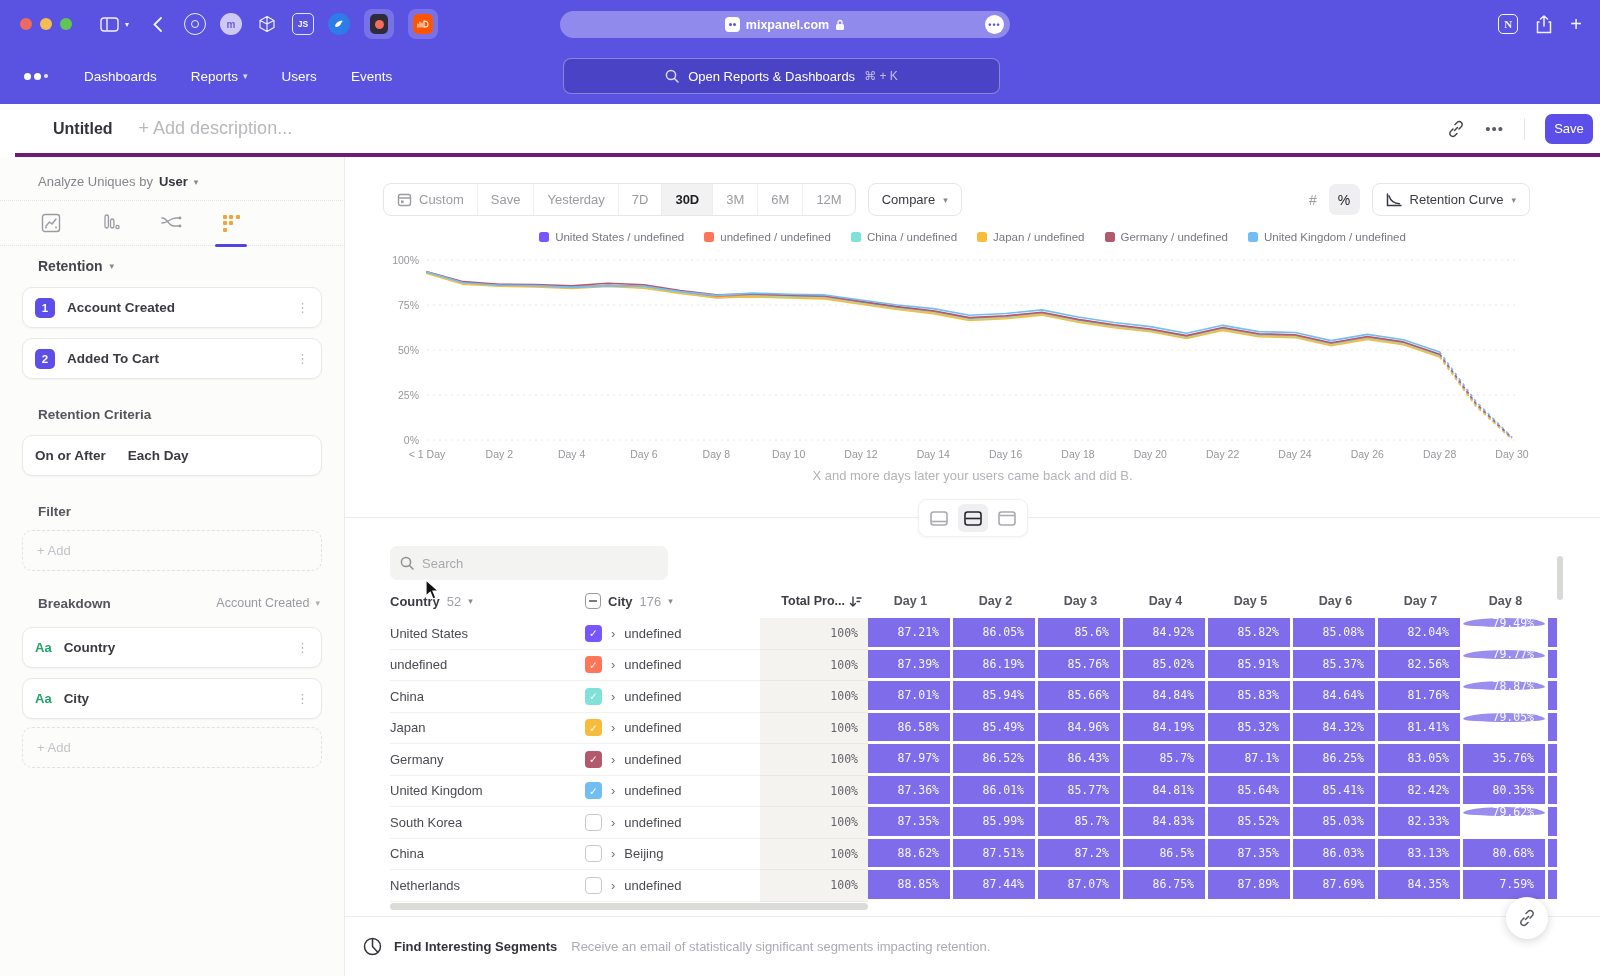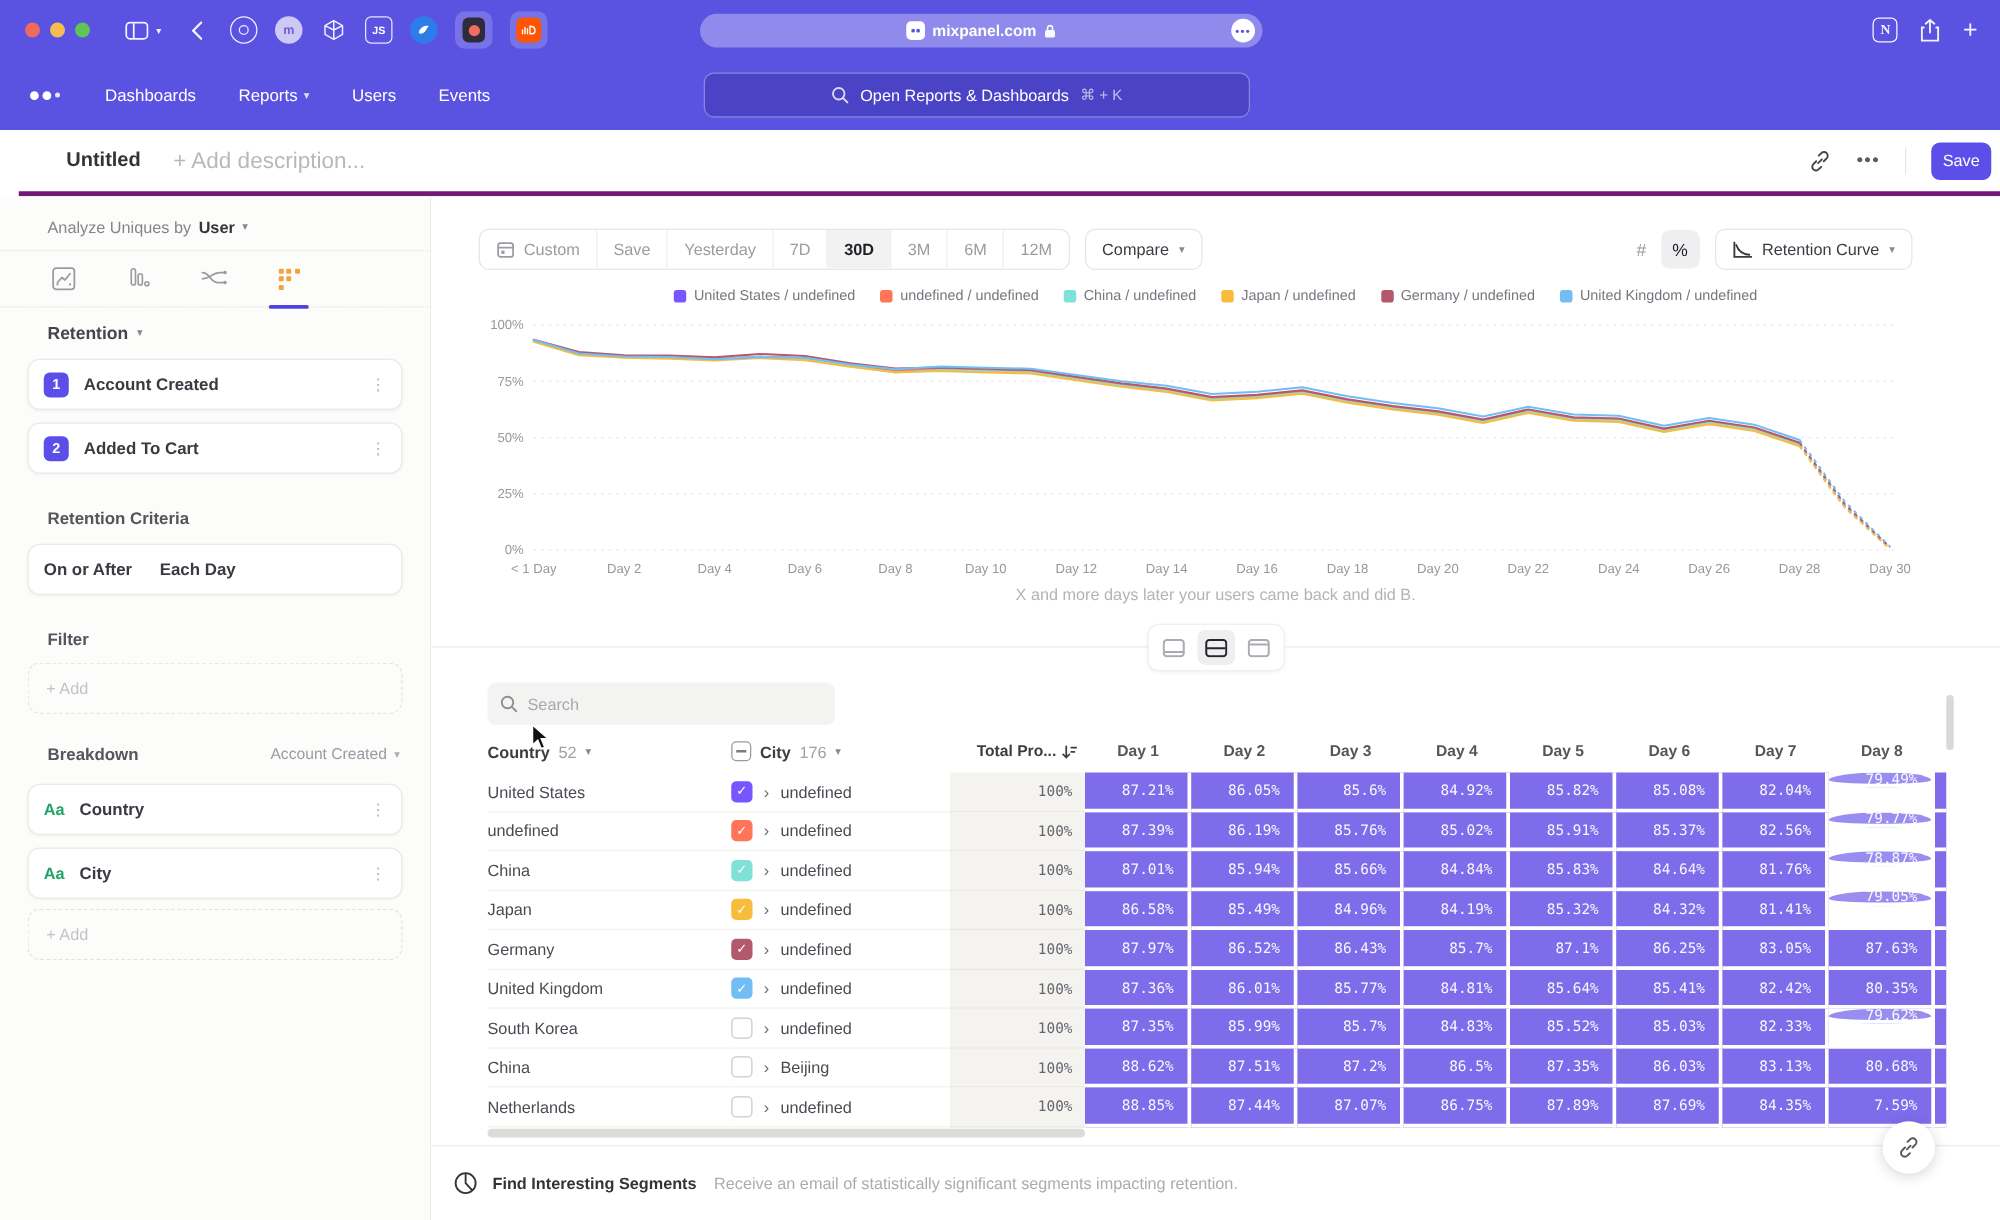--- a/index.html
+++ b/index.html
@@ -656,21 +656,21 @@
             <span>undefined</span>
           </div>
           <div class="cell c-total">100%</div>
           <div class="cell c-day">87.97%</div>
           <div class="cell c-day">86.52%</div>
           <div class="cell c-day">86.43%</div>
           <div class="cell c-day">85.7%</div>
           <div class="cell c-day">87.1%</div>
           <div class="cell c-day">86.25%</div>
           <div class="cell c-day">83.05%</div>
-          <div class="cell c-day">87.63%</div>
+          <div class="cell c-day">35.76%</div>
           <div class="cell c-sliver"></div>
         </div>
         <div class="trow">
           <div class="cell c-name">United Kingdom</div>
           <div class="cell c-city">
             <span class="cb" style="background: rgb(114, 190, 244);">✓</span>
             <span class="rchev">›</span>
             <span>undefined</span>
           </div>
           <div class="cell c-total">100%</div>

